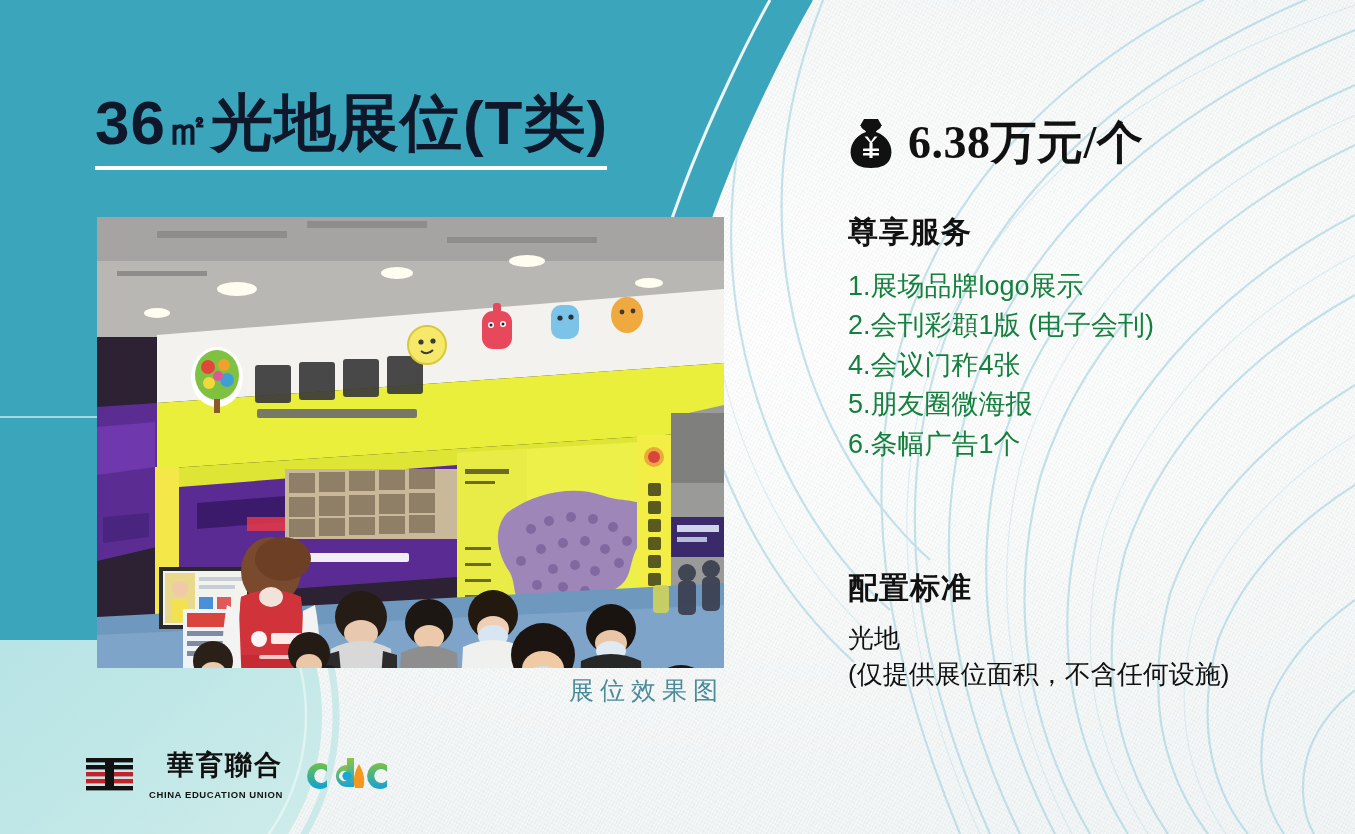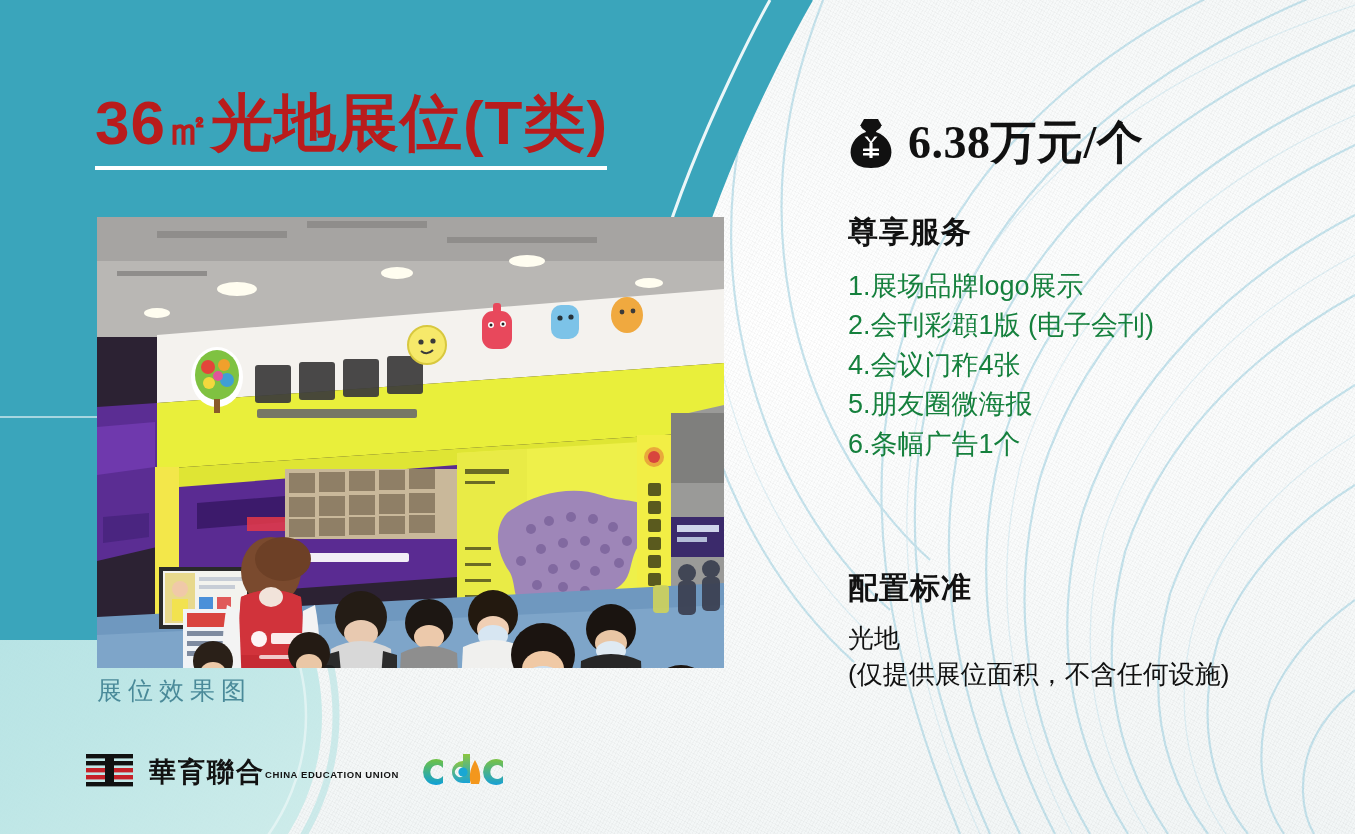--- a/index.html
+++ b/index.html
@@ -22,32 +22,32 @@
     mix-blend-mode:multiply;
   }
 
   
   .teal-shape{position:absolute;left:0;top:0;}
   .teal-circle-bl{position:absolute;}
 
   
   .title-wrap{position:absolute;left:95px;top:92px;width:660px;}
   .title{
-    color:#b91c1c;font-weight:bold;font-size:62px;line-height:1.0;
+    color:#0f172a;font-weight:bold;font-size:62px;line-height:1.0;
     letter-spacing:1px;white-space:nowrap;
   }
   .title .unit{font-size:44px;}
   .title-rule{margin-top:12px;height:4px;background:#ffffff;width:512px;}
 
   
   .photo{position:absolute;left:97px;top:217px;width:627px;height:451px;overflow:hidden;background:#2c2233;}
   .photo-inner{position:absolute;inset:0;}
 
   .caption{
-    position:absolute;left:97px;top:674px;width:627px;text-align:left;
+    position:absolute;left:97px;top:674px;width:627px;text-align:right;
     color:#4a8a99;font-size:25px;letter-spacing:6px;font-weight:500;
   }
 
   
   .right{position:absolute;left:848px;top:0;width:470px;height:834px;}
 
   .price-row{position:absolute;top:112px;left:0;display:flex;align-items:center;gap:14px;font-family:Liberation Serif, serif;}
   .moneybag{width:46px;height:52px;flex:0 0 auto;}
   .price-text{font-size:46px;font-weight:bold;color:#111;letter-spacing:.5px;white-space:nowrap;}
 
@@ -56,21 +56,21 @@
   .services ul{list-style:none;margin:14px 0 0 0;padding:0;}
   .services li{font-size:27px;color:#15803d;line-height:1.46;white-space:nowrap;}
 
   .config{position:absolute;top:568px;left:0;width:450px;}
   .config .line{font-size:26px;color:#111;line-height:1.4;margin-top:0;}
   .config .sec-head{margin-bottom:11px;}
 
   
   .footer{position:absolute;left:85px;top:752px;display:flex;align-items:center;gap:14px;}
   .hy-mark{width:50px;height:40px;flex:0 0 auto;}
-  .hy-text{display:flex;flex-direction:row;line-height:1;}
+  .hy-text{display:flex;flex-direction:column;line-height:1;align-items:flex-end;}
   .hy-cn{font-size:27px;font-weight:bold;color:#121212;letter-spacing:2px;}
   .hy-en{font-size:9.5px;font-weight:bold;color:#121212;letter-spacing:.6px;margin-top:11px;}
   .cdc{width:86px;height:40px;flex:0 0 auto;margin-left:6px;}
 </style>
 </head>
 <body>
 
 <div class="slide">
 
   <div class="bg-texture"></div>

